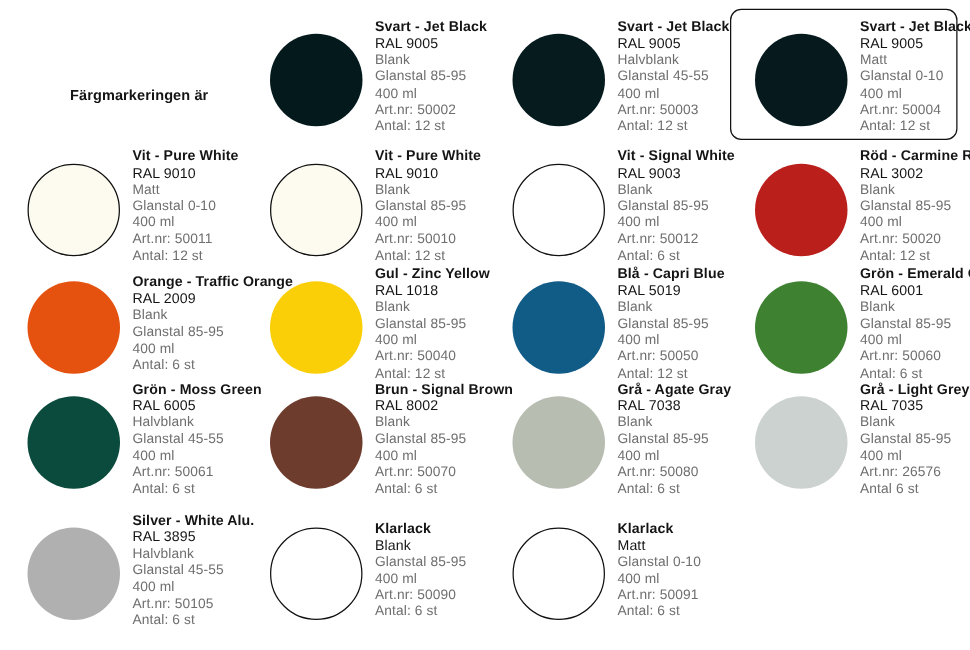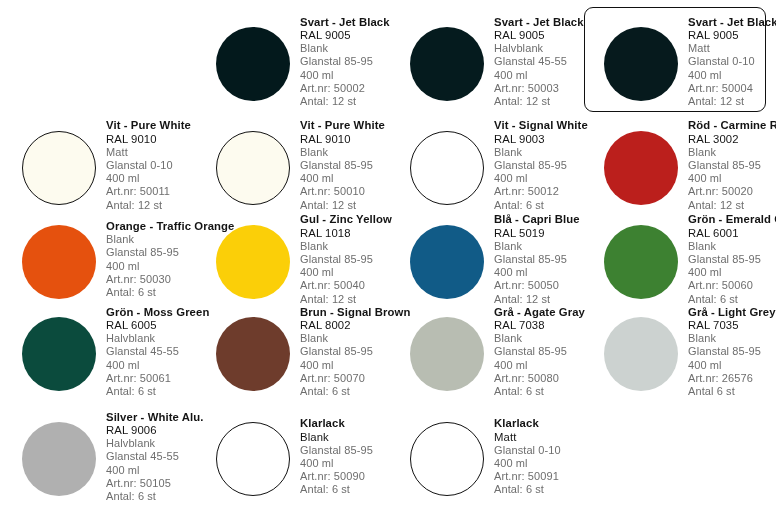--- a/index.html
+++ b/index.html
@@ -52,20 +52,21 @@
   }
   .empty{}
 </style>
 </head>
 <body>
 
 <div class="sheet">
   <div class="grid" id="grid">
       <div class="cell">
         <div class="note">
+          <div>Färgmarkeringen är</div>
         </div>
       </div>
       <div class="cell pad">
         <div class="swatch" style="background: rgb(3, 25, 28);"></div>
         <div class="info">
           <div class="t1">Svart - Jet Black</div>
           <div class="t2">RAL 9005</div>
           <div class="t3">Blank</div>
           <div class="t4">Glanstal 85-95</div>
           <div class="t5">400 ml</div>
@@ -142,24 +143,24 @@
           <div class="t4">Glanstal 85-95</div>
           <div class="t5">400 ml</div>
           <div class="t6">Art.nr: 50020</div>
           <div class="t7">Antal: 12 st</div>
         </div>
       </div>
       <div class="cell pad">
         <div class="swatch" style="background: rgb(229, 81, 14);"></div>
         <div class="info">
           <div class="t1">Orange - Traffic Orange</div>
-          <div class="t3">Blank</div>
-          <div class="t4">Glanstal 85-95</div>
-          <div class="t5">400 ml</div>
-          <div class="t6">Art.nr: 50030</div>
+          <div class="t2">RAL 2009</div>
+          <div class="t3">Blank</div>
+          <div class="t4">Glanstal 85-95</div>
+          <div class="t5">400 ml</div>
           <div class="t7">Antal: 6 st</div>
         </div>
       </div>
       <div class="cell pad">
         <div class="swatch" style="background: rgb(251, 207, 8);"></div>
         <div class="info">
           <div class="t1">Gul - Zinc Yellow</div>
           <div class="t2">RAL 1018</div>
           <div class="t3">Blank</div>
           <div class="t4">Glanstal 85-95</div>
@@ -237,21 +238,21 @@
           <div class="t4">Glanstal 85-95</div>
           <div class="t5">400 ml</div>
           <div class="t6">Art.nr: 26576</div>
           <div class="t7">Antal 6 st</div>
         </div>
       </div>
       <div class="cell pad">
         <div class="swatch" style="background: rgb(176, 176, 176);"></div>
         <div class="info">
           <div class="t1">Silver - White Alu.</div>
-          <div class="t2">RAL 9006</div>
+          <div class="t2">RAL 3895</div>
           <div class="t3">Halvblank</div>
           <div class="t4">Glanstal 45-55</div>
           <div class="t5">400 ml</div>
           <div class="t6">Art.nr: 50105</div>
           <div class="t7">Antal: 6 st</div>
         </div>
       </div>
       <div class="cell pad">
         <div class="swatch outline" style="background: rgb(255, 255, 255);"></div>
         <div class="info">

